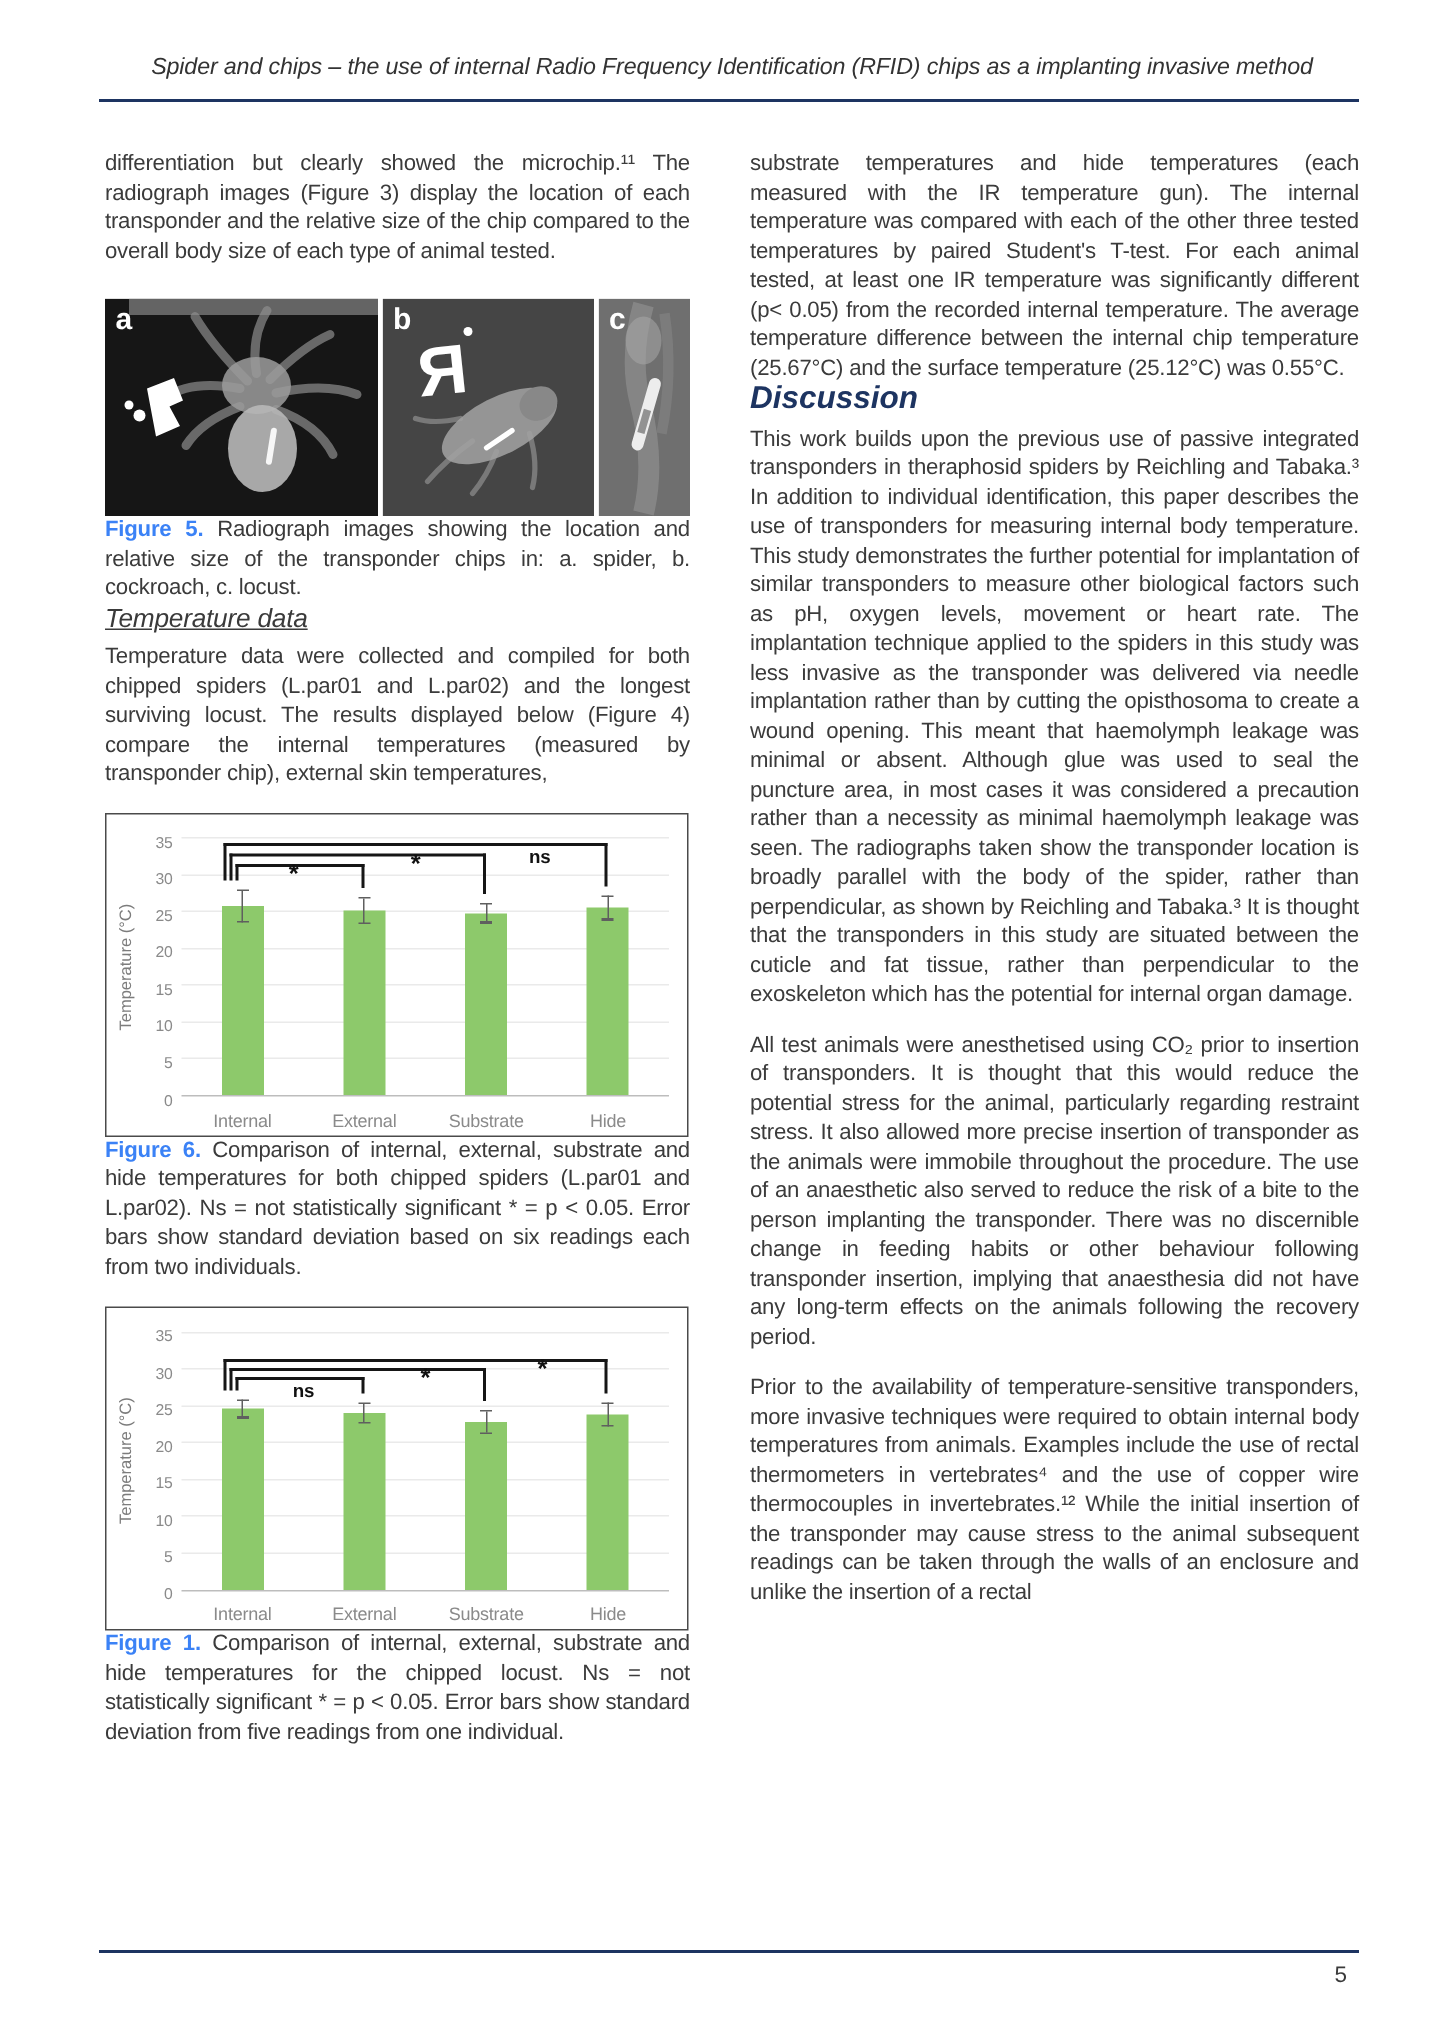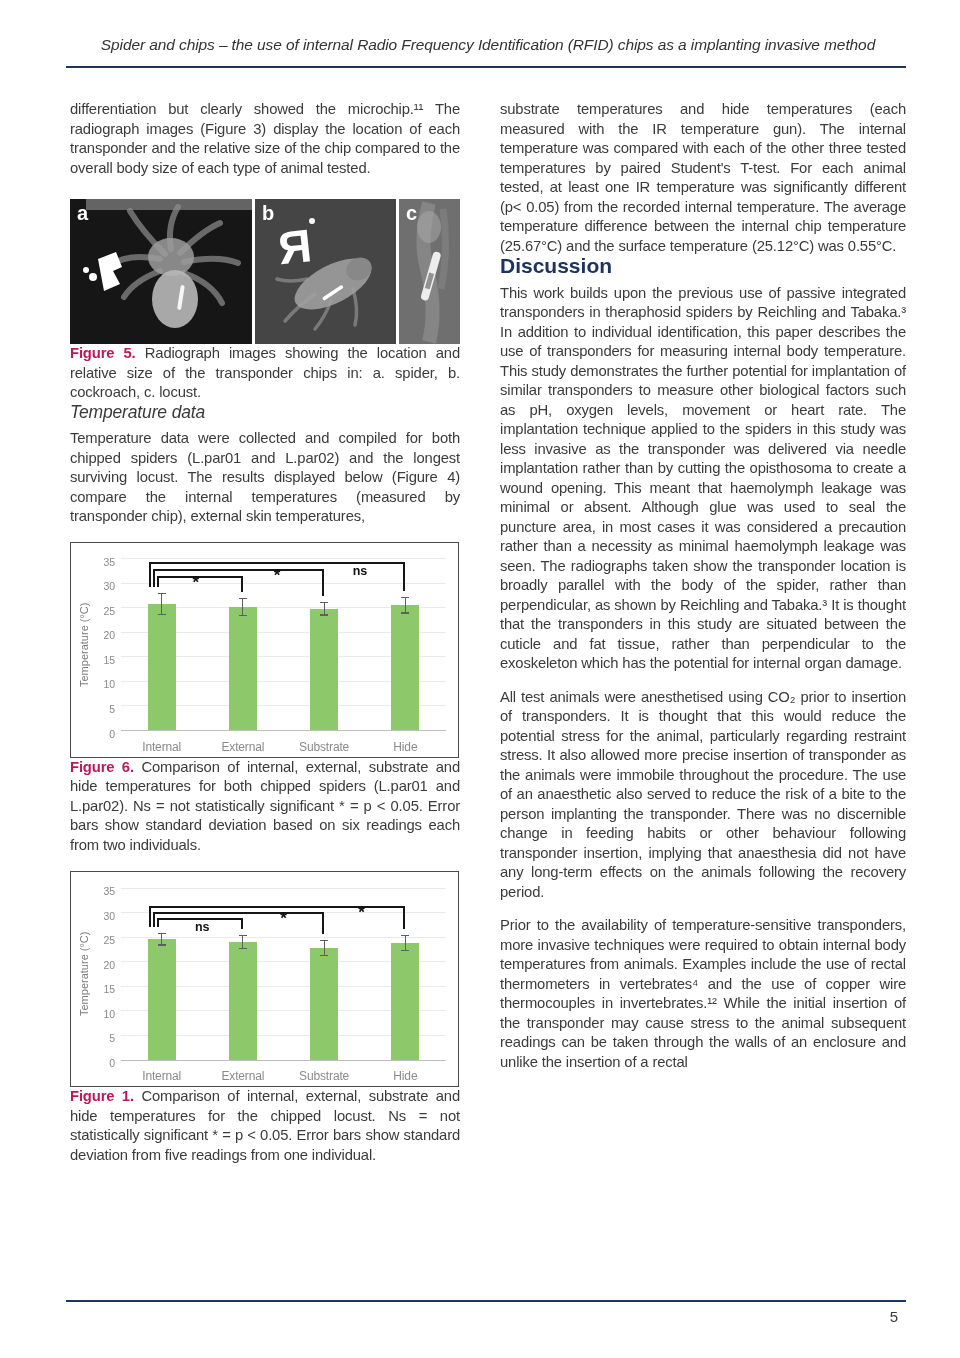--- a/index.html
+++ b/index.html
@@ -11,23 +11,23 @@
     font-style:italic;font-size:15.5px;color:#333;letter-spacing:-0.1px;}
   .header-rule{position:absolute;left:66px;top:66px;width:840px;height:2px;background:var(--navy,#1d3461);}
 
   
   .col{position:absolute;top:100px;font-size:14.8px;line-height:19.5px;letter-spacing:-0.15px;}
   .col-left{left:70px;width:390px;}
   .col-right{left:484px;width:406px;margin-left:16px;}
   .para{text-align:justify;margin:0;}
   .mt7{margin-top:7px;}.mt8{margin-top:8px;}.mt12{margin-top:12px;}
   .mt13{margin-top:13px;}.mt14{margin-top:14px;}.mt15{margin-top:15px;}
-  .mt16{margin-top:16px;}.mt21{margin-top:21px;}.mt22{margin-top:22px;}.mt24{margin-top:24px;}
+  .mt16{margin-top:16px;}.mt21{margin-top:21px;}.mt22{margin-top:22px;font-style:italic;}.mt24{margin-top:24px;text-decoration:underline;}
   .caption{ text-align:justify;margin:0;}
-  .caption b{color:#be185d;}
+  .caption b{color:#3b82f6;}
   .section-heading{font-style:italic;font-size:17.5px;color:#3a3a3a;font-weight:400;margin:0;}
   .discussion-heading{font-size:21px;font-weight:700;color:var(--navy,#1d3461);margin:0;letter-spacing:0;}
 
   
   .fig5{height:145px;display:flex;gap:3px;background:#fff;}
   .fig5 .panel{position:relative;height:100%;overflow:hidden;}
   .fig5 .p-a{width:182px;}
   .fig5 .p-b{width:141px;}
   .fig5 .p-c{width:61px;}
   .fig5 svg{display:block;width:100%;height:100%;}

